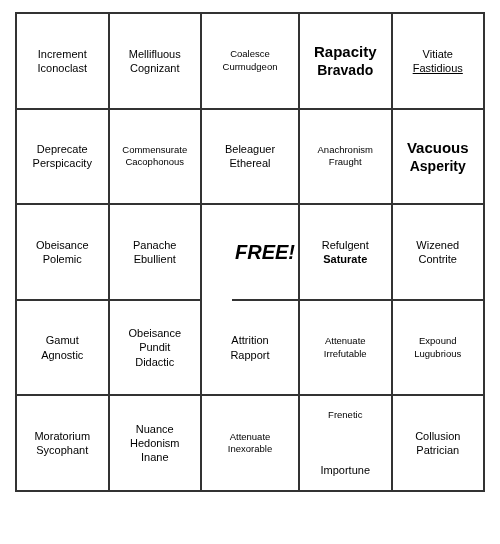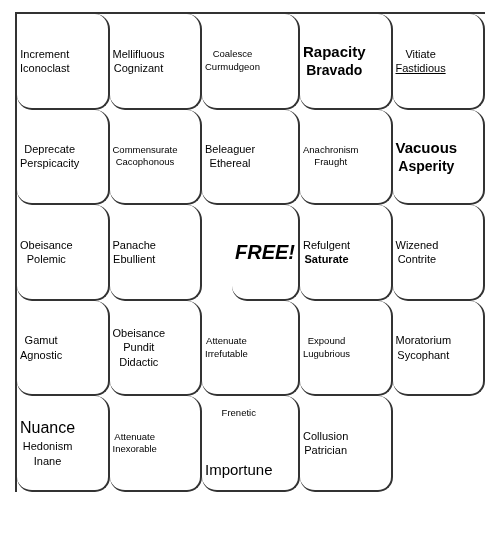--- a/index.html
+++ b/index.html
@@ -33,26 +33,26 @@
       width: 470px;
       height: 480px;
       border-top: 2px solid #333;
       border-left: 2px solid #333;
     }
     .bingo-cell {
       border-right: 2px solid #333;
       border-bottom: 2px solid #333;
       display: flex;
       align-items: center;
+      justify-content: center;
       text-align: center;
       padding: 8px 3px;
       font-size: 11px;
       line-height: 1.3;
       position: relative;
-      border-radius: 15px;
     }
     .bingo-cell.free {
       font-size: 18px;
       font-weight: bold;
       font-style: italic;
       margin-left: 30px;
     }
     .bingo-cell .cell-text {
       display: flex;
       flex-direction: column;
@@ -167,53 +167,59 @@
     </div>
     <div class="bingo-cell">
       <div class="cell-text">
         <span style="font-size: 11px;">Obeisance</span>
         <span style="font-size: 11px;">Pundit</span>
         <span style="font-size: 11px;">Didactic</span>
       </div>
     </div>
     <div class="bingo-cell">
       <div class="cell-text">
+        <span style="font-size: 11px;">Attrition</span>
+        <span style="font-size: 11px;">Rapport</span>
+      </div>
+    </div>
+    <div class="bingo-cell">
+      <div class="cell-text">
         <span style="font-size: 9.5px;">Attenuate</span>
         <span style="font-size: 9.5px;">Irrefutable</span>
       </div>
     </div>
     <div class="bingo-cell">
       <div class="cell-text">
         <span style="font-size: 9.5px;">Expound</span>
         <span style="font-size: 9.5px;">Lugubrious</span>
       </div>
     </div>
     <div class="bingo-cell">
       <div class="cell-text">
         <span style="font-size: 11px;">Moratorium</span>
         <span style="font-size: 11px;">Sycophant</span>
       </div>
     </div>
     <div class="bingo-cell">
       <div class="cell-text">
-        <span style="font-size: 16px;">Nuance</span>
+        <span style="font-size: 11px;">Nuance</span>
         <span style="font-size: 11px;">Hedonism</span>
         <span style="font-size: 11px;">Inane</span>
       </div>
     </div>
     <div class="bingo-cell">
       <div class="cell-text">
         <span style="font-size: 9.5px;">Attenuate</span>
         <span style="font-size: 9.5px;">Inexorable</span>
       </div>
     </div>
     <div class="bingo-cell">
       <div class="cell-text">
         <span style="font-size: 9.5px;">Frenetic</span>
-        <span style="font-size: 15px; margin-top: 41px;">Importune</span>
+        <span style="font-size: 11px; margin-top: 41px;">Importune</span>
       </div>
     </div>
     <div class="bingo-cell">
       <div class="cell-text">
         <span style="font-size: 11px;">Collusion</span>
         <span style="font-size: 11px;">Patrician</span>
       </div>
     </div>
   </div>
 

